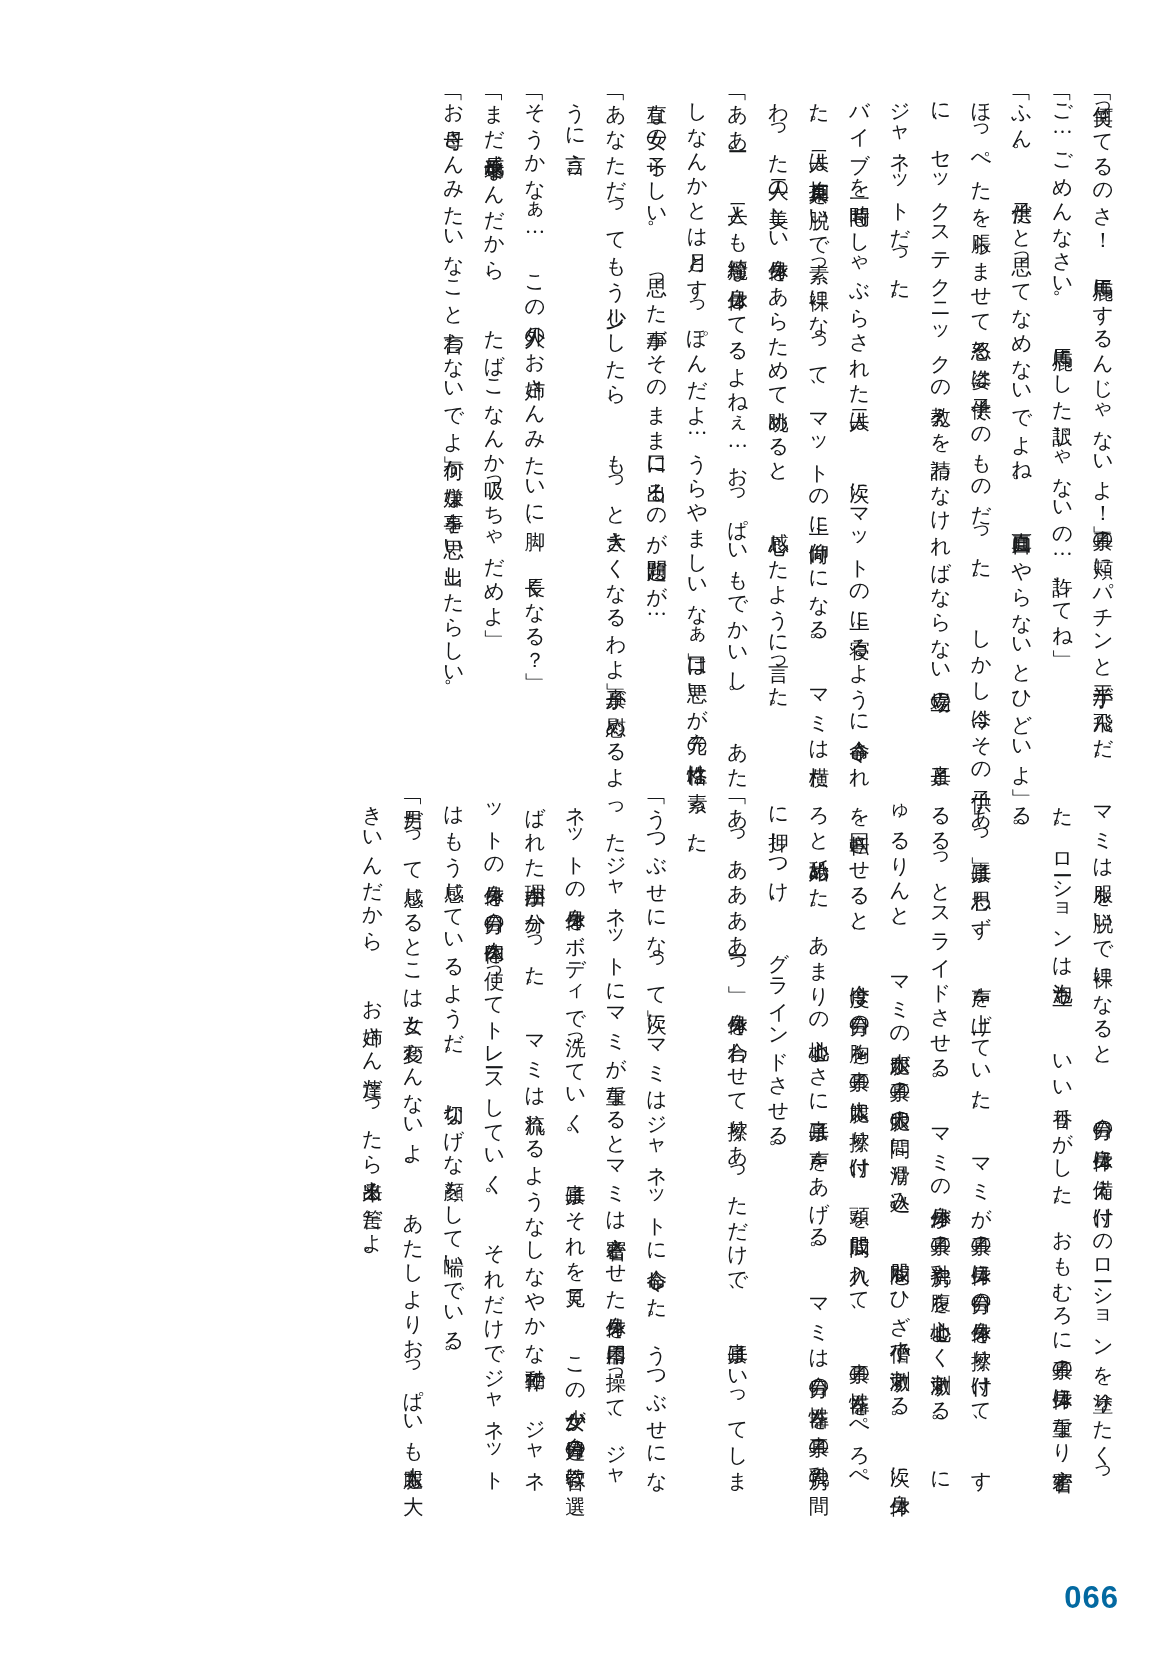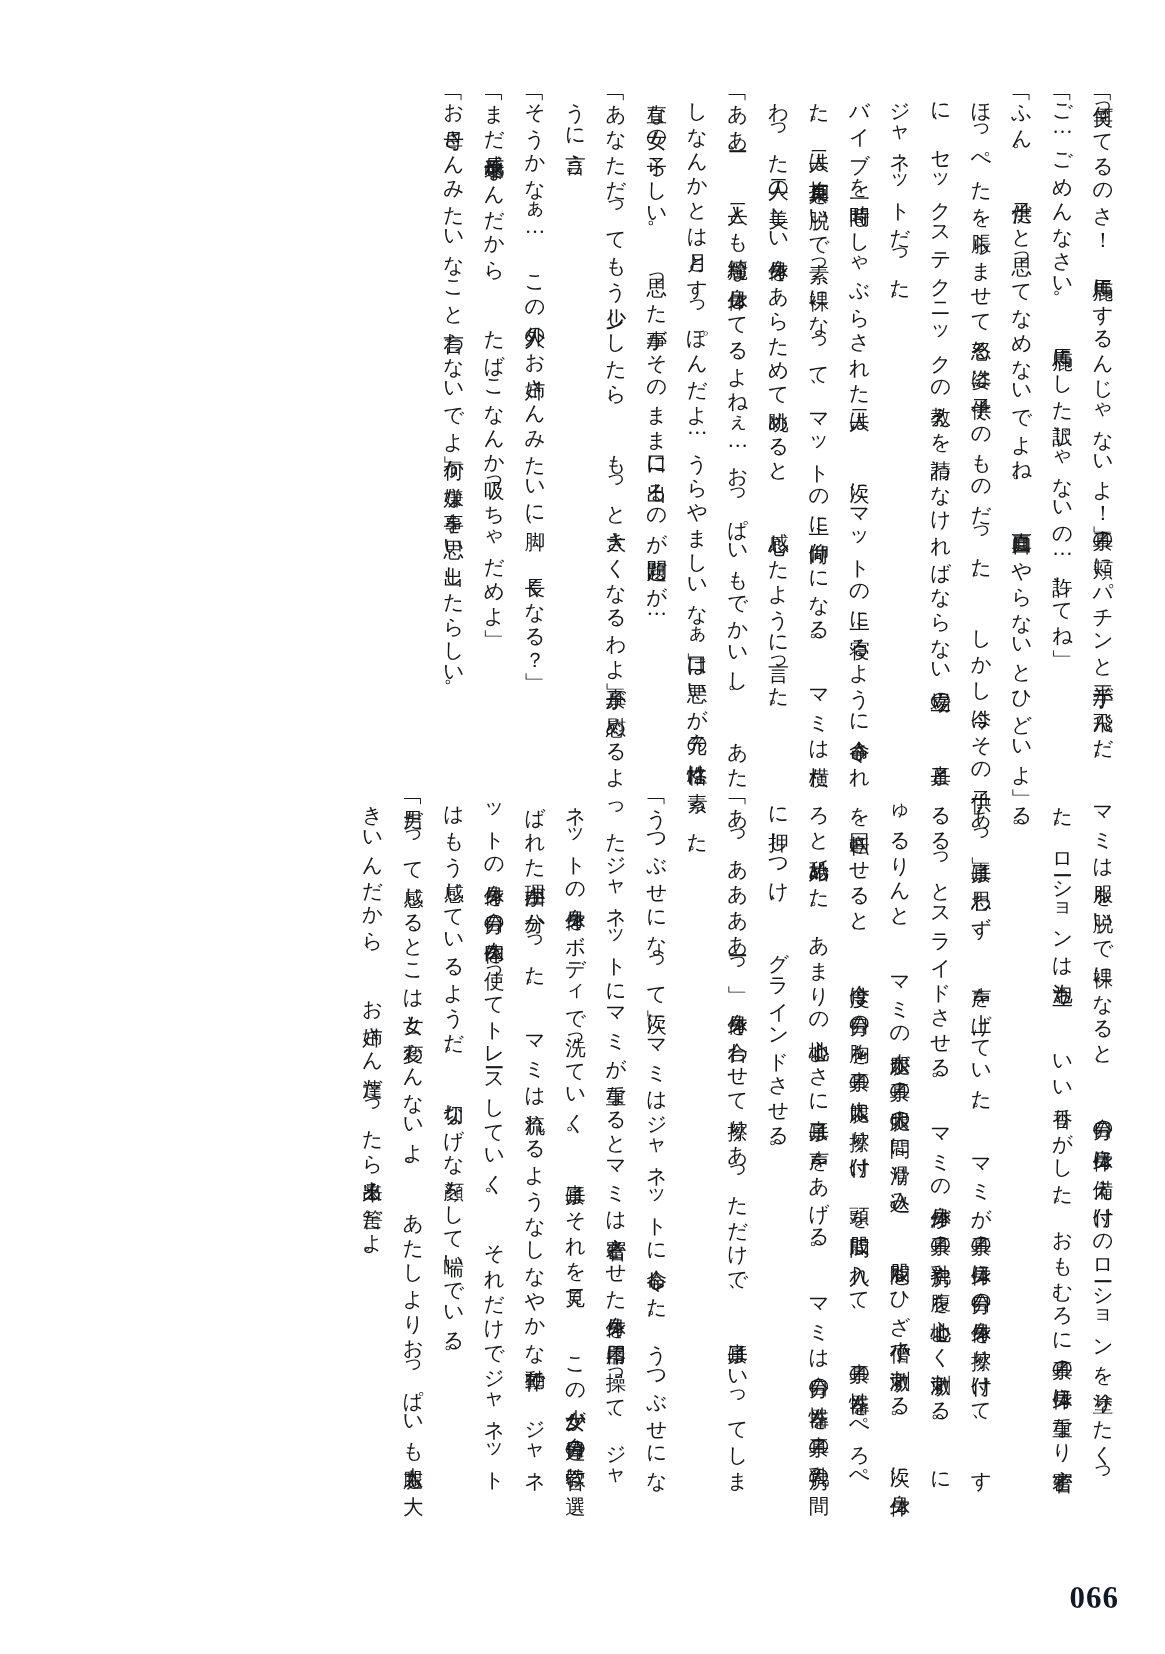--- a/index.html
+++ b/index.html
@@ -47,25 +47,25 @@
 
   .para {
     margin: 0;
     padding: 0;
   }
 
   .page-number {
     position: absolute;
     right: 46px;
     bottom: 38px;
-    font-family: Liberation Serif, serif;
+    font-family: Liberation Sans, sans-serif;
     font-size: 31px;
     font-weight: 800;
     letter-spacing: 1px;
-    color: #0f172a;
+    color: #0369a1;
   }
 </style>
 </head>
 <body>
 
 <div class="page">
 
   <div class="text-block" id="block-upper">
     <p class="para">「何笑ってるのさ！　馬鹿にするんじゃないよ！」真子の頬にパチンと平手が飛んだ。</p>
     <p class="para">「ご…ごめんなさい。　馬鹿にした訳じゃないの…許してね」</p>

